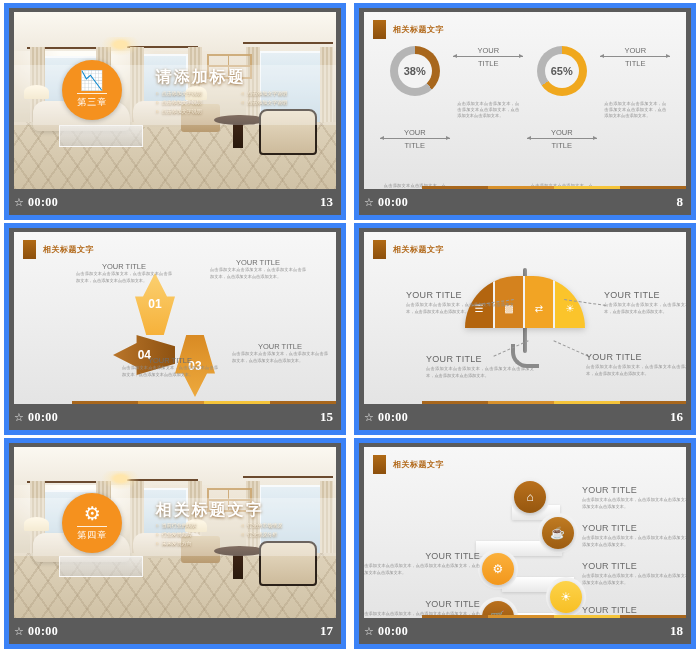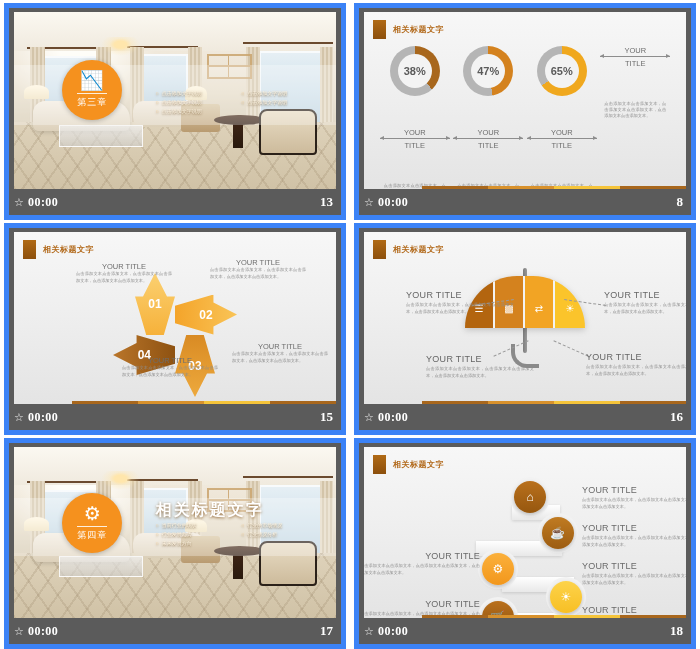--- a/index.html
+++ b/index.html
@@ -302,20 +302,21 @@
           <div class="ph-table"></div>
           <div class="ph-rtleg"></div>
             <div class="ph-rtable"></div>
           <div class="ph-chair"></div>
           <div class="ph-band"></div>
         </div>
         <div class="chapter-circle">
           <span class="chapter-glyph">📉</span>
           <span class="chapter-label">第三章</span>
         </div>
+        <div class="photo-title">请添加标题</div>
         <div class="photo-bullets">
           <span>点击添加文字说明</span>
           <span>点击添加文字说明</span>
           <span>点击添加文字说明</span>
           <span>点击添加文字说明</span>
           <span>点击添加文字说明</span>
         </div>
       </div>
       <div class="footer">
         <div class="foot-left">
@@ -343,23 +344,20 @@
             </div>
             <div class="dt-title">
               <div>YOUR</div>
               <div class="dt-rule"></div>
               <div>TITLE</div>
             </div>
             <div class="dt-body">点击添加文本点击添加文本，点击添加文本点击添加文本，点击添加文本点击添加文本。</div>
           </div>
 
           <div class="donut-col">
-            <div class="donut" style="background:conic-gradient(#d4821e 0 47%, #b5b5b5 47% 100%);">
-              <span class="donut-val">47%</span>
-            </div>
             <div class="dt-title">
               <div>YOUR</div>
               <div class="dt-rule"></div>
               <div>TITLE</div>
             </div>
             <div class="dt-body">点击添加文本点击添加文本，点击添加文本点击添加文本，点击添加文本点击添加文本。</div>
           </div>
 
           <div class="donut-col">
             <div class="donut" style="background:conic-gradient(#f0a81e 0 65%, #b5b5b5 65% 100%);">
@@ -406,23 +404,20 @@
       <div class="slide">
         <div class="content"></div>
         <div class="slide-head">
           <span class="head-square"></span>
           <span class="head-text">相关标题文字</span>
         </div>
 
         <div class="pinwheel">
           <div class="blade bl-1">
             <span>01</span>
-          </div>
-          <div class="blade bl-2">
-            <span>02</span>
           </div>
           <div class="blade bl-3">
             <span>03</span>
           </div>
           <div class="blade bl-4">
             <span>04</span>
           </div>
         </div>
 
         <div class="pw-label pw-l1">

